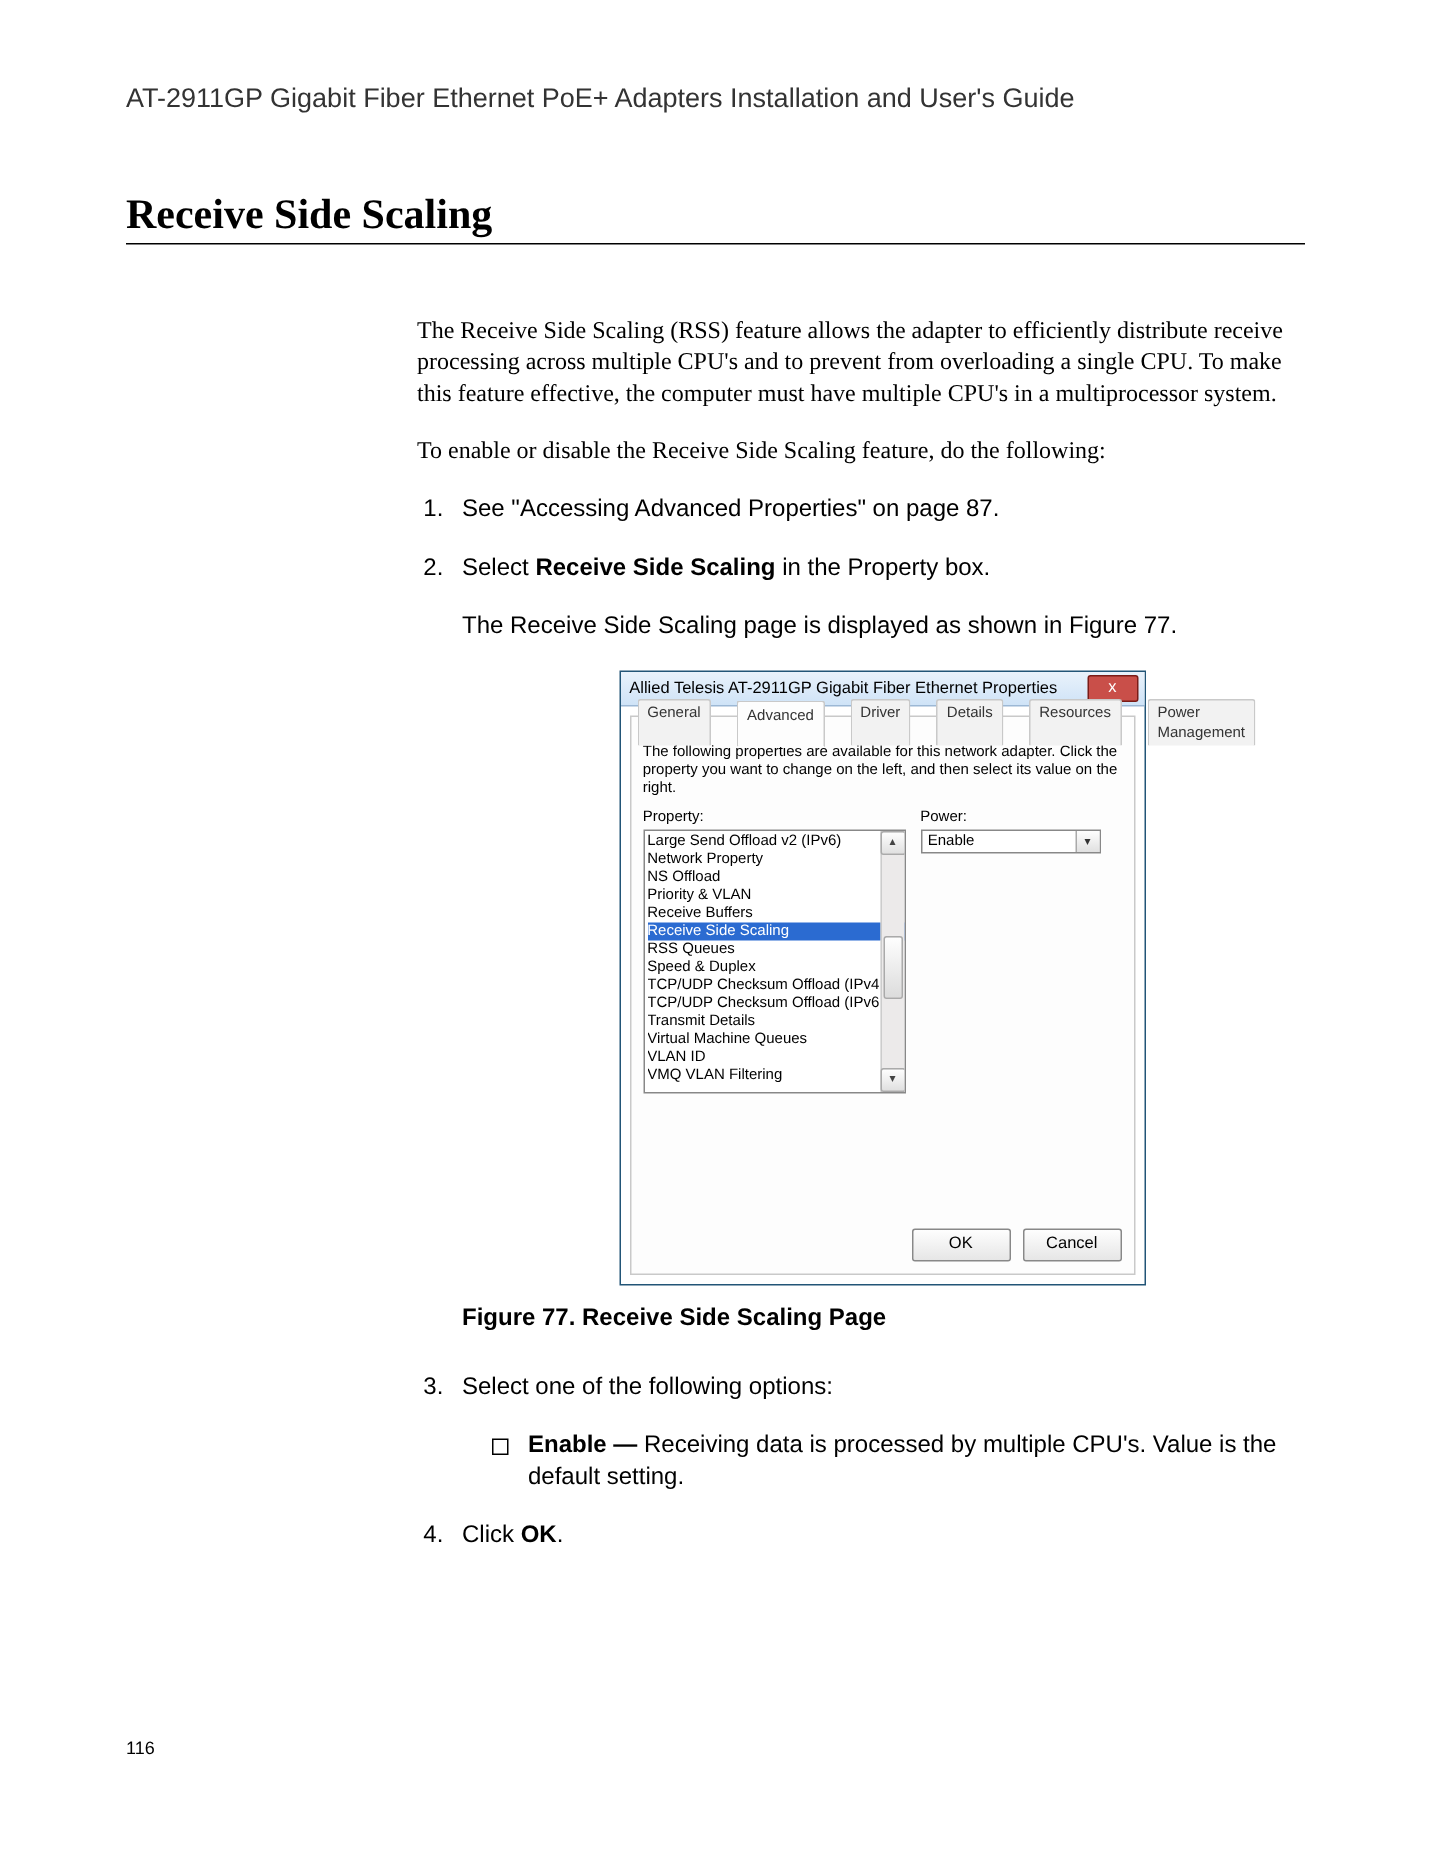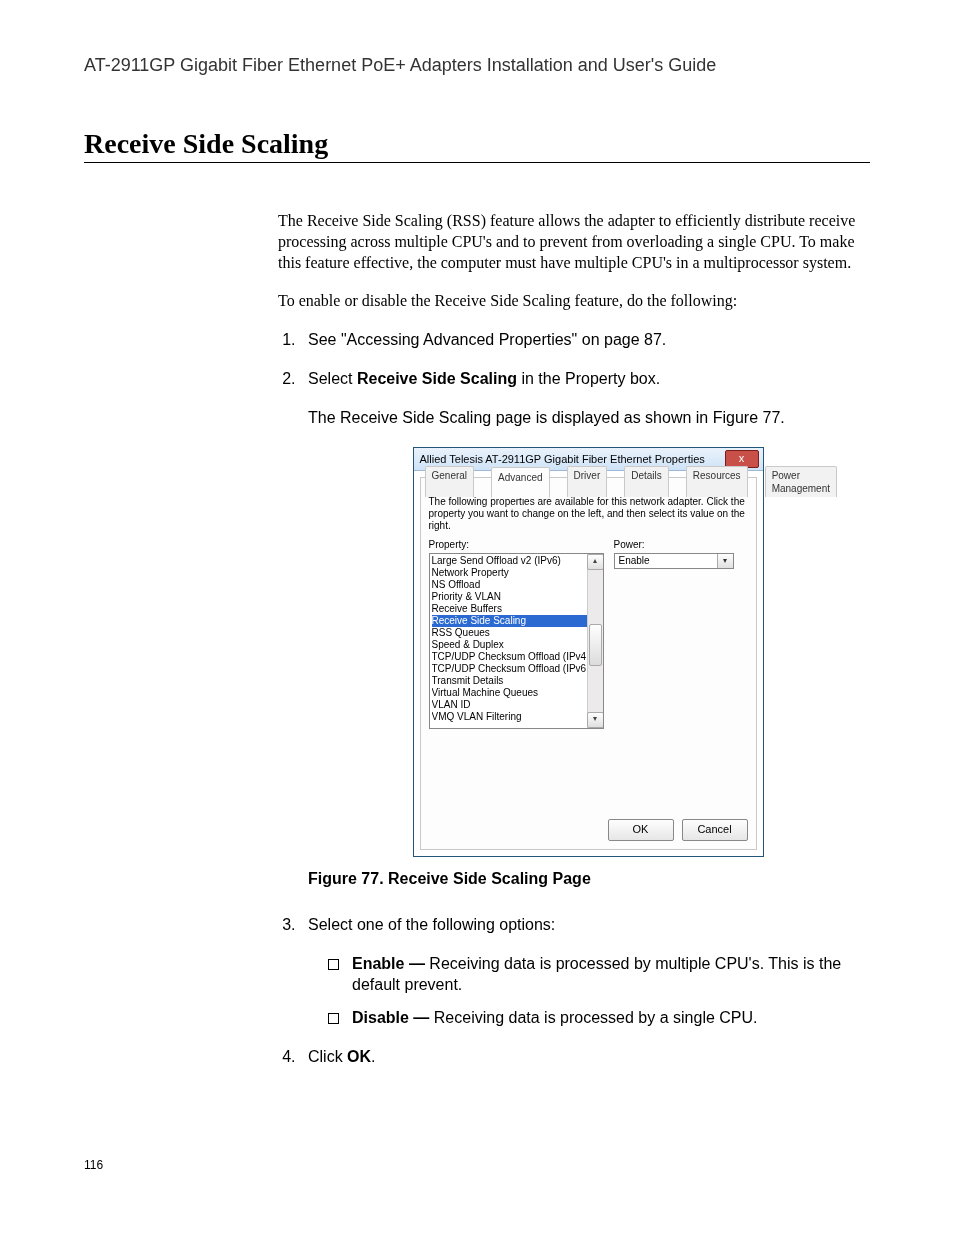--- a/index.html
+++ b/index.html
@@ -296,24 +296,21 @@
           </div>
         </div>
 
         <div class="fig-caption">Figure 77. Receive Side Scaling Page</div>
       </li>
 
       <li>
         <p>Select one of the following options:</p>
         <ul class="sub-list">
           <li>
-            <span class="bold">Enable —</span><span> Receiving data is processed by multiple CPU's. This is the default prevent.</span>
-          </li>
-          <li>
-            <span class="bold">Disable —</span><span> Receiving data is processed by a single CPU.</span>
+            <span class="bold">Enable —</span><span> Receiving data is processed by multiple CPU's. Value is the default setting.</span>
           </li>
         </ul>
       </li>
 
       <li>
         <span>Click </span><span class="bold">OK</span><span>.</span>
       </li>
     </ol>
   </div>
 </div>

